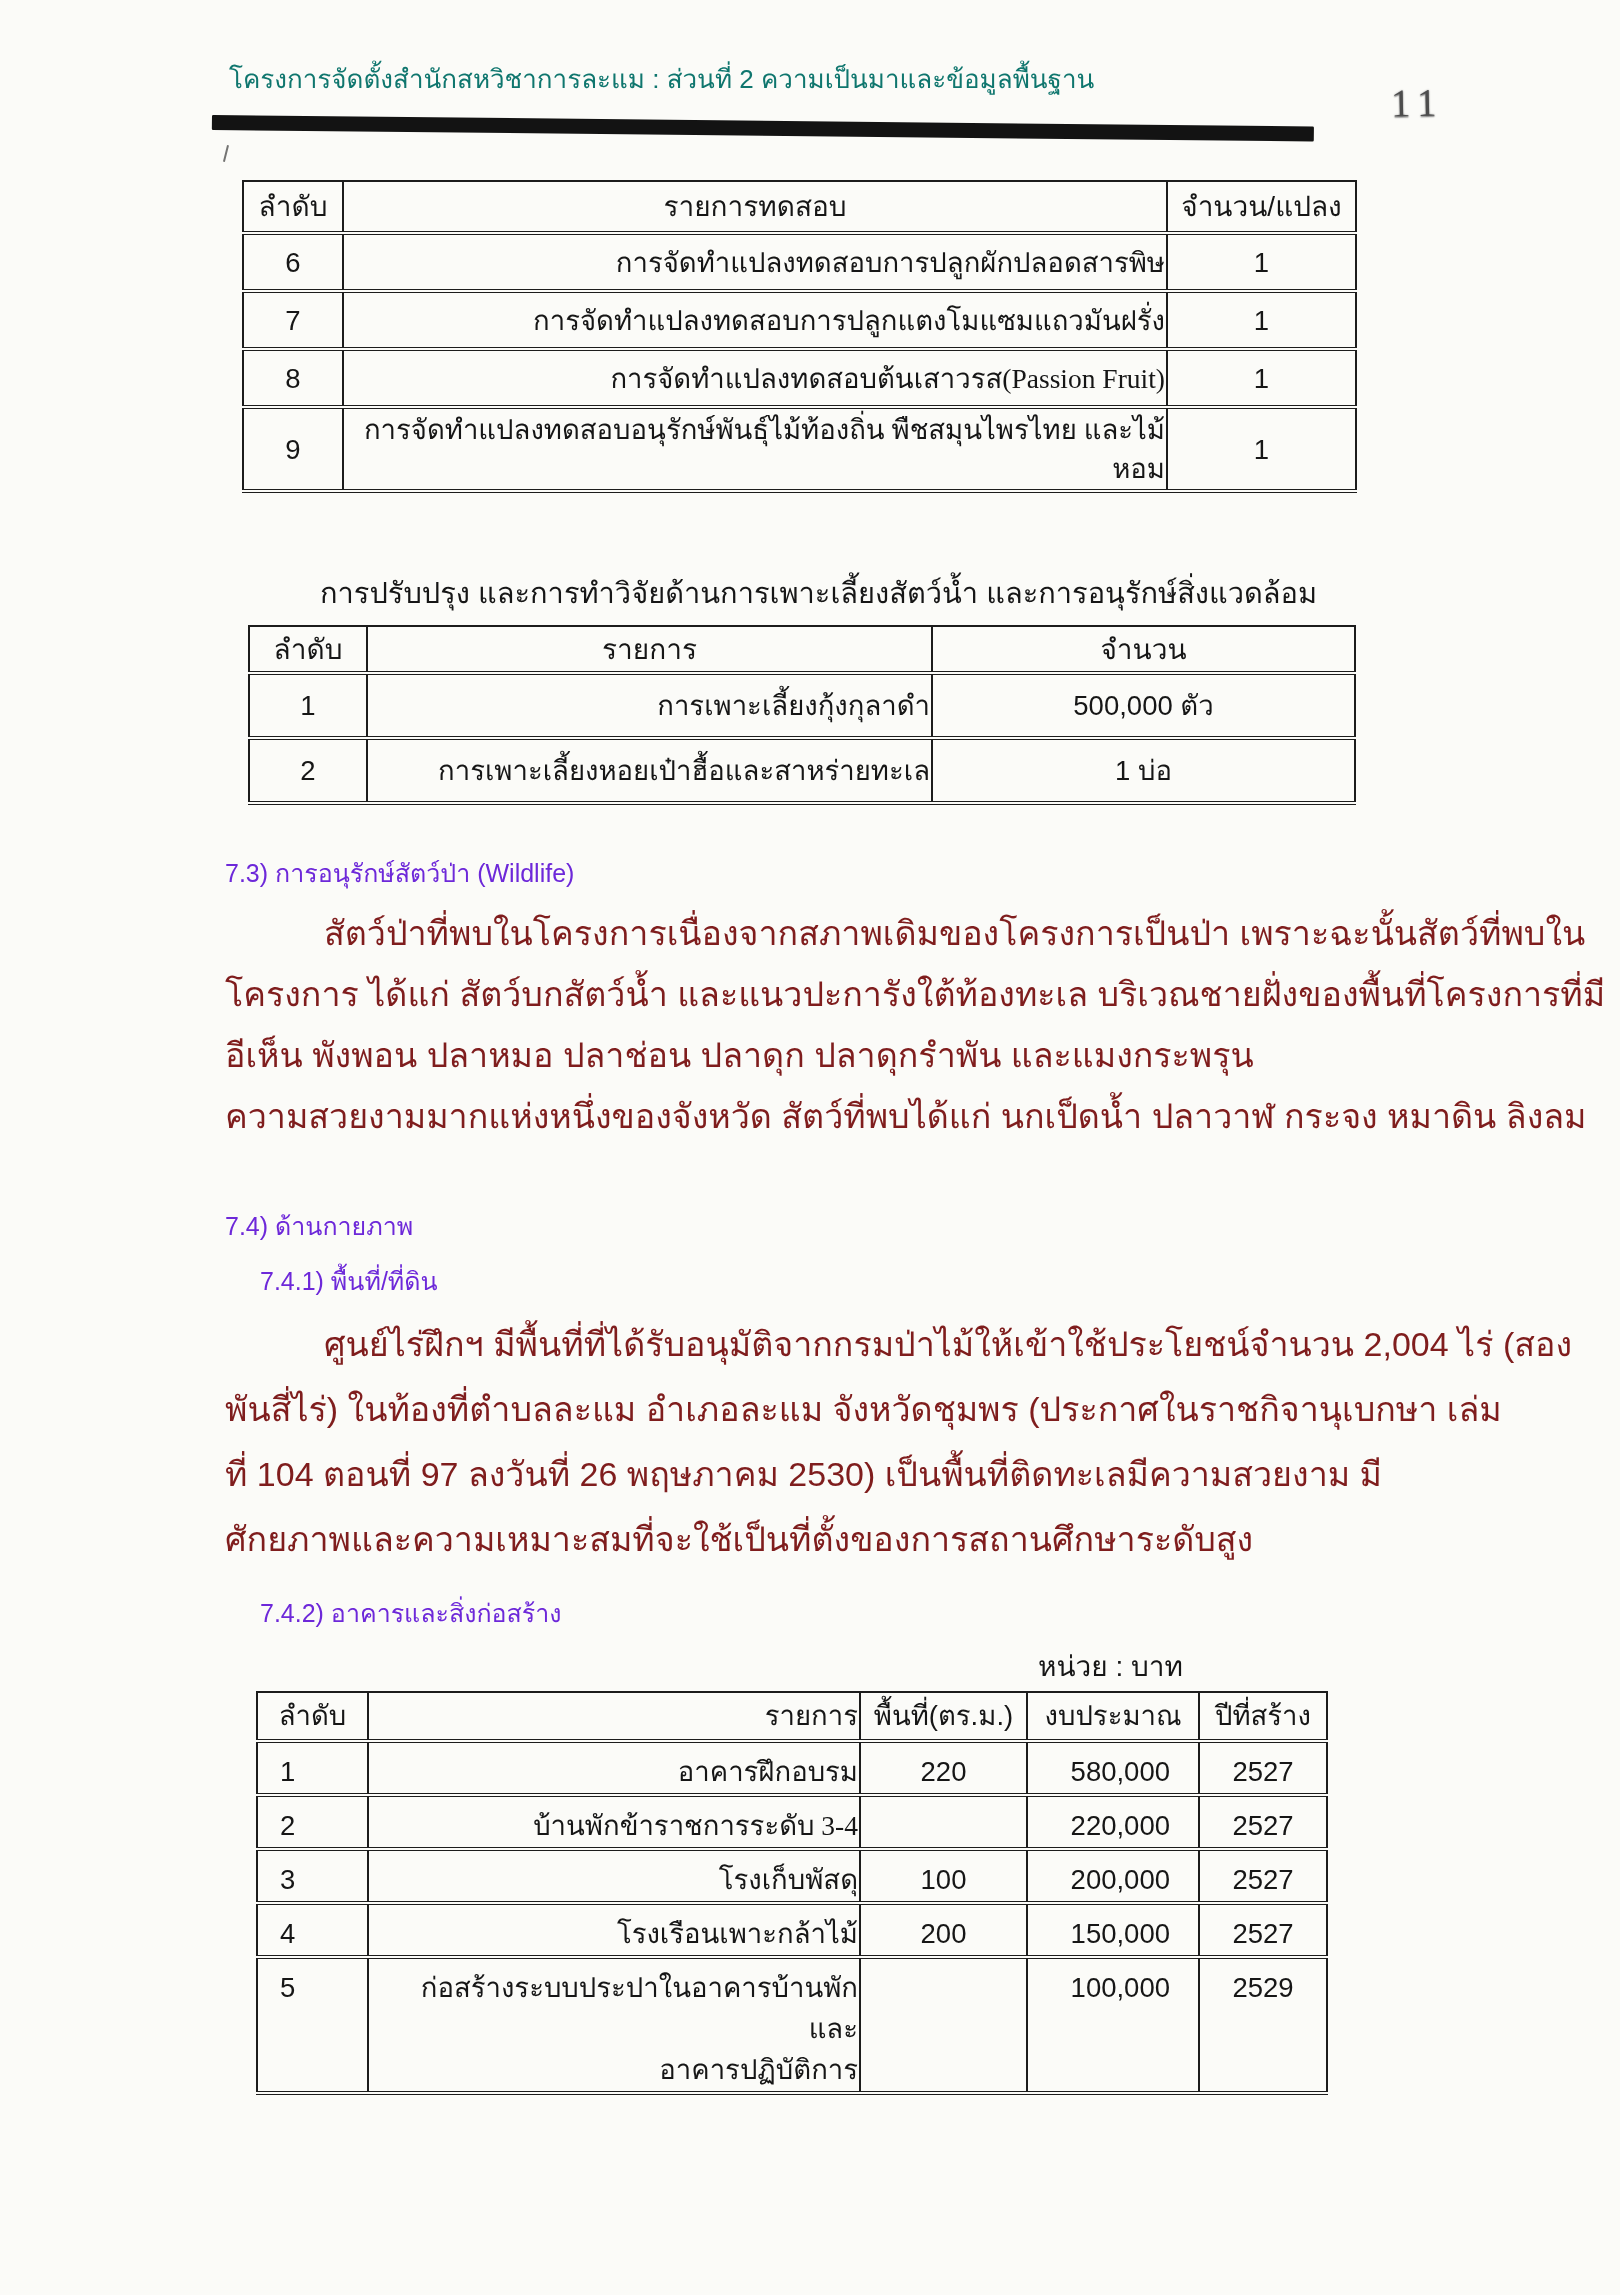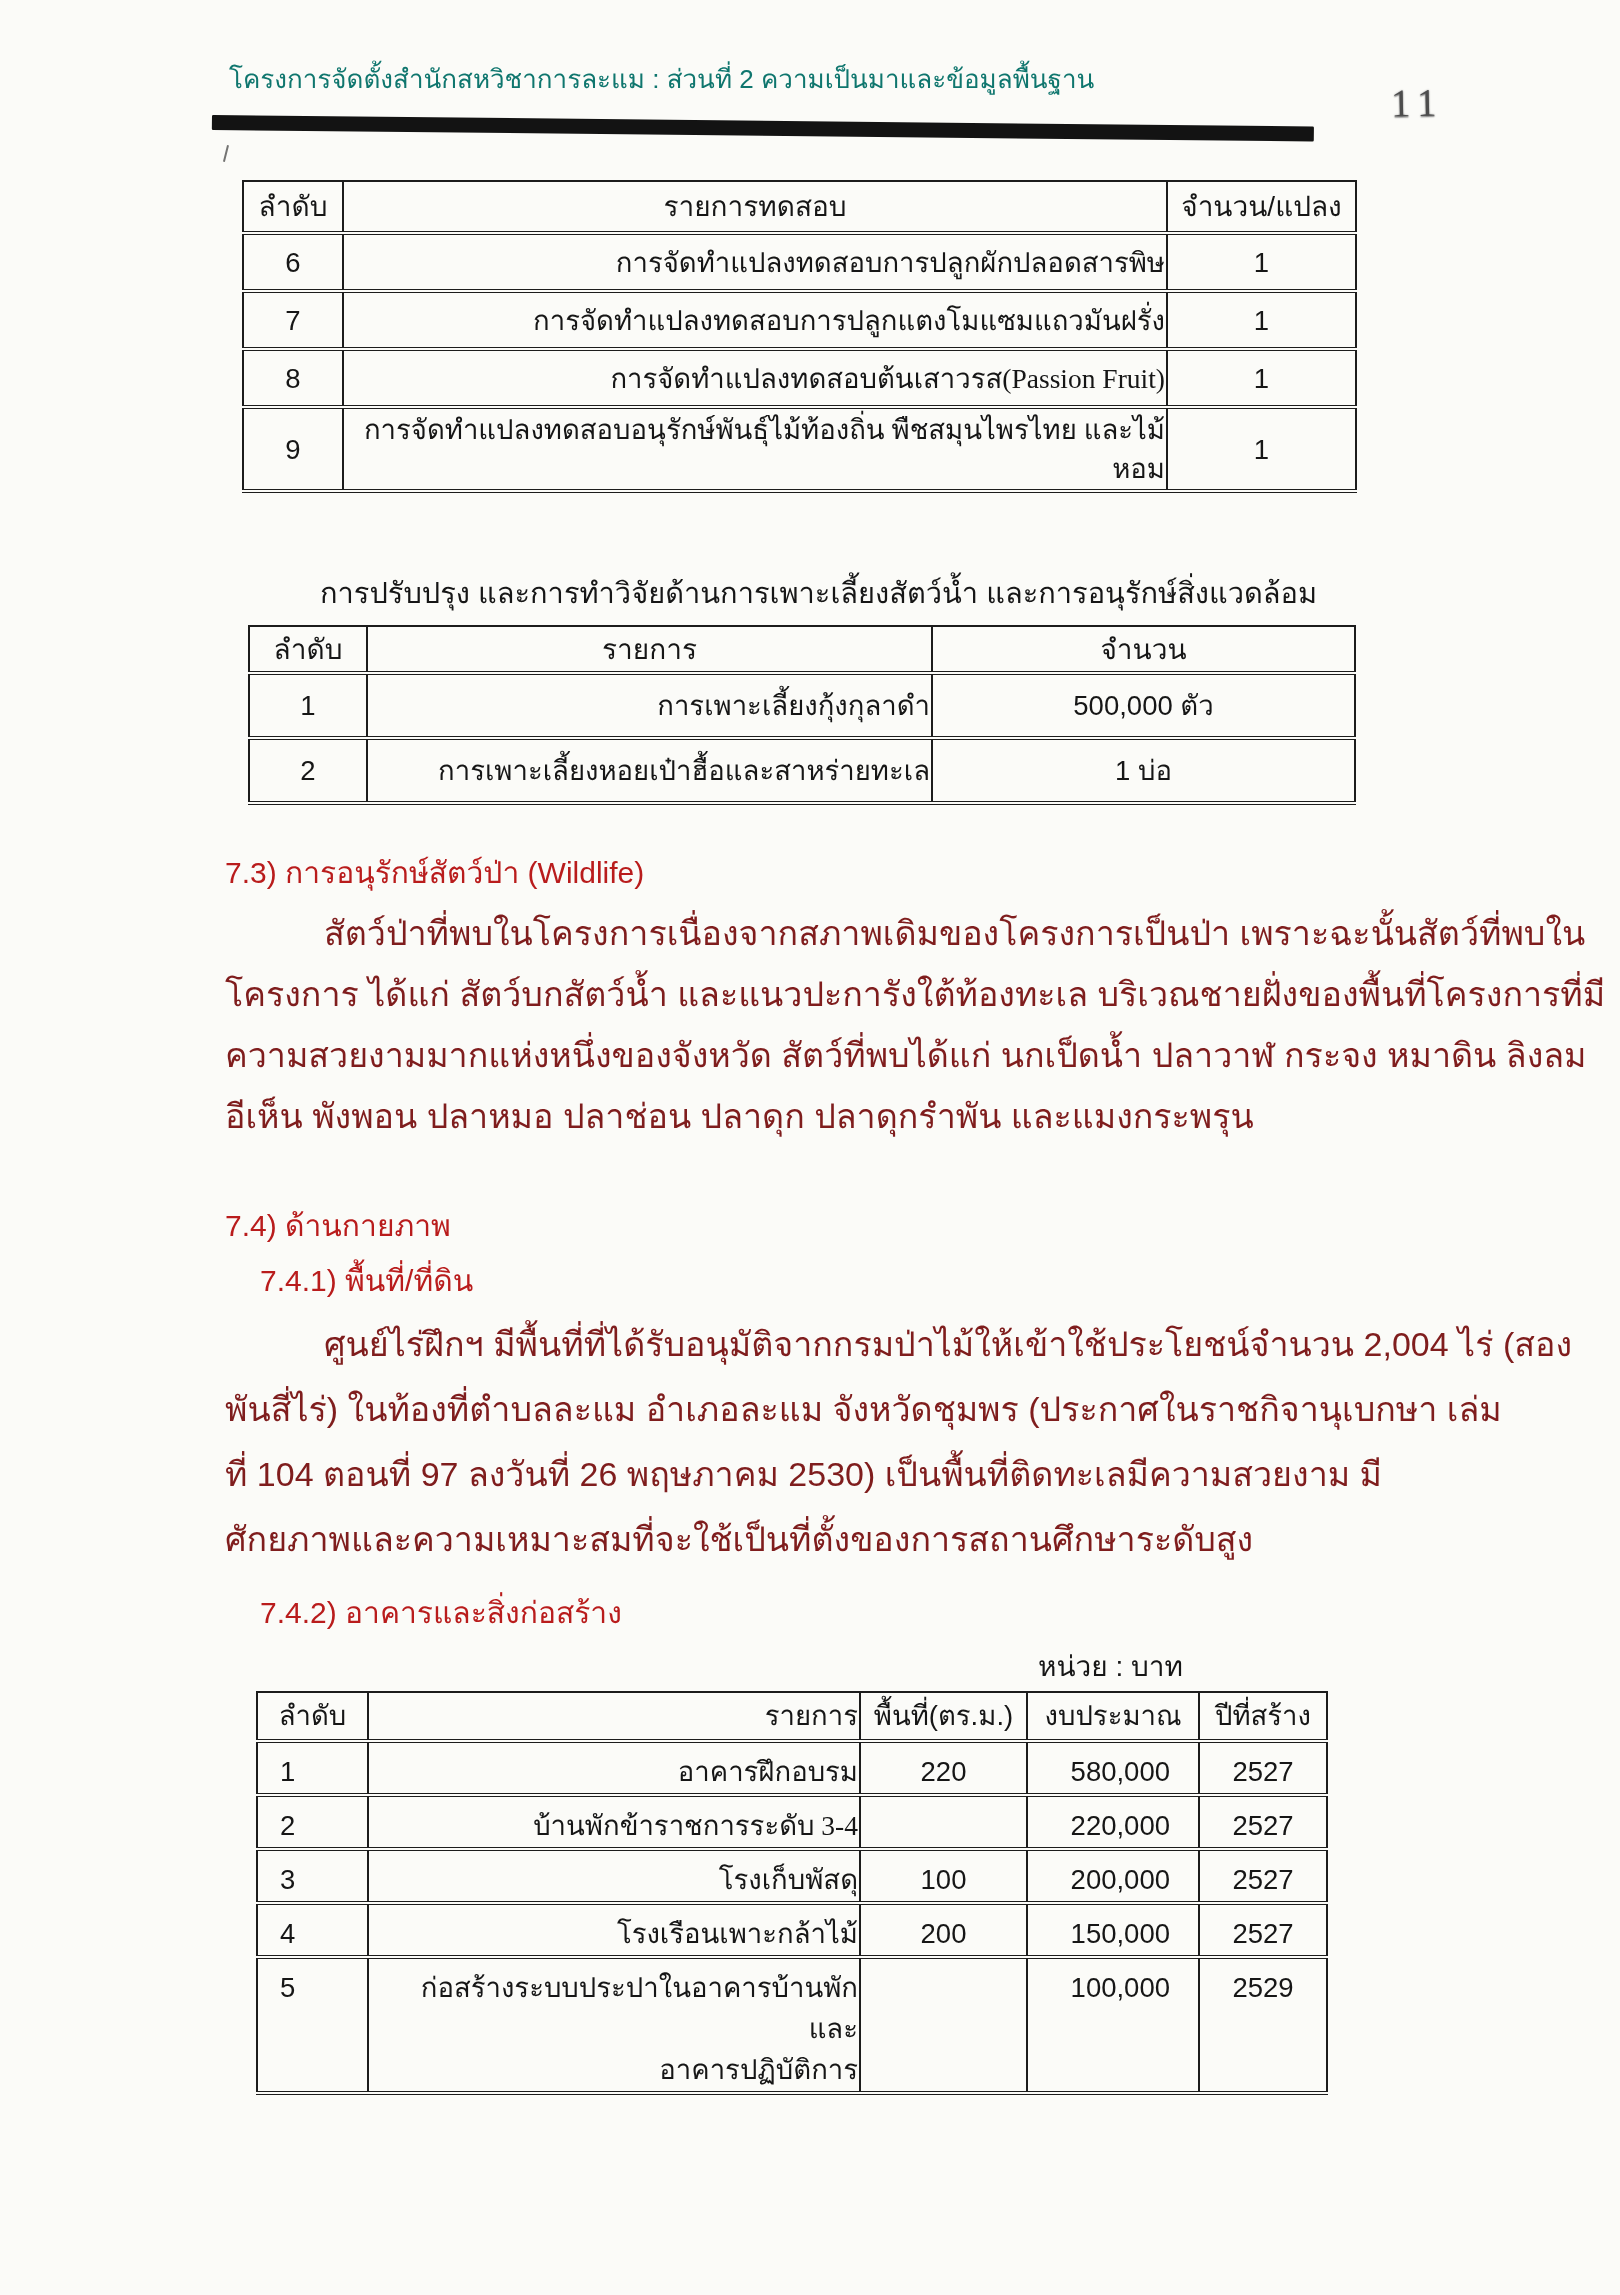--- a/index.html
+++ b/index.html
@@ -76,21 +76,21 @@
   .h-aqua { left: 320px; top: 563px; font-size: 29px; line-height: 44px; white-space: nowrap; margin-top: 8px; }
 
   
   .t2 { left: 248px; top: 625px; width: 1106px; font-size: 27.5px; }
   .t2 thead tr { height: 47px; }
   .t2 tbody tr { height: 65px; }
   .t2 th { font-size: 28px; }
   .t2 td, .t2 th { vertical-align: middle; line-height: 39px; }
 
   
-  .sec-heading { font-size: 30px; line-height: 46px; color: #b91c1c; white-space: nowrap; }
+  .sec-heading { font-size: 25px; line-height: 46px; color: #6d28d9; white-space: nowrap; }
   .h-73  { left: 225px; top: 850px; }
   .h-74  { left: 225px; top: 1203px; }
   .h-741 { left: 260px; top: 1258px; }
   .h-742 { left: 260px; top: 1590px; }
 
   
   .para { font-size: 34px; color: #7f1d1d; }
   .para .line { white-space: nowrap; }
   .para .indent { text-indent: 99px; }
   .para-wild { left: 225px; top: 903px; width: 1177px; }
@@ -184,22 +184,22 @@
         <td class="c-left">การเพาะเลี้ยงหอยเป๋าฮื้อและสาหร่ายทะเล</td>
         <td class="c-center">1 บ่อ</td>
       </tr>
     </tbody>
   </table>
 
   <div class="abs sec-heading h-73">7.3) การอนุรักษ์สัตว์ป่า (Wildlife)</div>
   <div class="abs para para-wild">
     <div class="line indent">สัตว์ป่าที่พบในโครงการเนื่องจากสภาพเดิมของโครงการเป็นป่า เพราะฉะนั้นสัตว์ที่พบใน</div>
     <div class="line">โครงการ ได้แก่ สัตว์บกสัตว์น้ำ และแนวปะการังใต้ท้องทะเล บริเวณชายฝั่งของพื้นที่โครงการที่มี</div>
+    <div class="line">อีเห็น พังพอน ปลาหมอ ปลาช่อน ปลาดุก ปลาดุกรำพัน และแมงกระพรุน</div>
     <div class="line">ความสวยงามมากแห่งหนึ่งของจังหวัด สัตว์ที่พบได้แก่ นกเป็ดน้ำ ปลาวาฬ กระจง หมาดิน ลิงลม</div>
-    <div class="line">อีเห็น พังพอน ปลาหมอ ปลาช่อน ปลาดุก ปลาดุกรำพัน และแมงกระพรุน</div>
   </div>
 
   <div class="abs sec-heading h-74">7.4) ด้านกายภาพ</div>
   <div class="abs sec-heading h-741">7.4.1) พื้นที่/ที่ดิน</div>
   <div class="abs para para-land">
     <div class="line indent">ศูนย์ไร่ฝึกฯ มีพื้นที่ที่ได้รับอนุมัติจากกรมป่าไม้ให้เข้าใช้ประโยชน์จำนวน 2,004 ไร่ (สอง</div>
     <div class="line">พันสี่ไร่) ในท้องที่ตำบลละแม อำเภอละแม  จังหวัดชุมพร (ประกาศในราชกิจานุเบกษา  เล่ม</div>
     <div class="line">ที่ 104  ตอนที่ 97  ลงวันที่ 26 พฤษภาคม 2530)  เป็นพื้นที่ติดทะเลมีความสวยงาม   มี</div>
     <div class="line">ศักยภาพและความเหมาะสมที่จะใช้เป็นที่ตั้งของการสถานศึกษาระดับสูง</div>
   </div>

